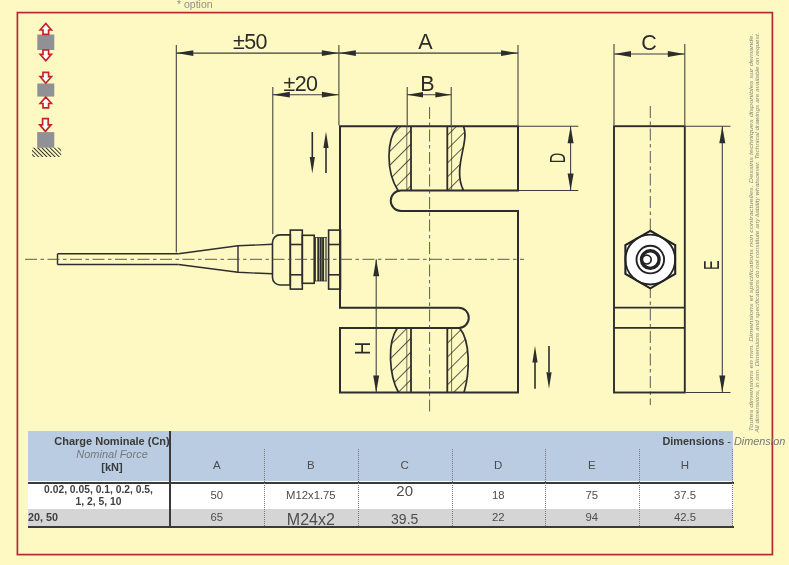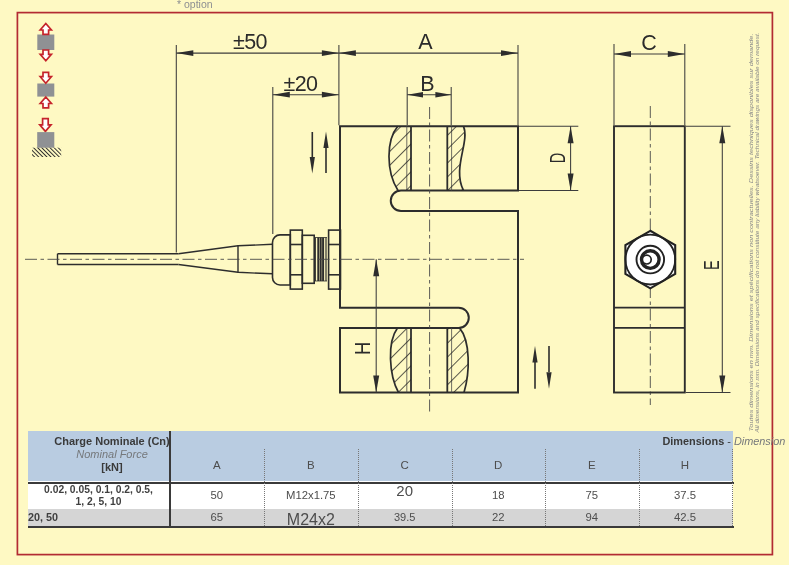--- a/index.html
+++ b/index.html
@@ -258,19 +258,19 @@
   <div class="abs" style="left:141.7px;top:57.5px;width:94.1px;text-align:center;font-size:11.3px;color:#4d4d4d;">50</div>
   <div class="abs" style="left:235.8px;top:57.5px;width:94.1px;text-align:center;font-size:11.3px;color:#4d4d4d;">M12x1.75</div>
   <div class="abs" style="left:329.9px;top:51px;width:93.6px;text-align:center;font-size:15px;color:#4d4d4d;">20</div>
   <div class="abs" style="left:423.5px;top:57.5px;width:93.5px;text-align:center;font-size:11.3px;color:#4d4d4d;">18</div>
   <div class="abs" style="left:517px;top:57.5px;width:93.5px;text-align:center;font-size:11.3px;color:#4d4d4d;">75</div>
   <div class="abs" style="left:610.5px;top:57.5px;width:93px;text-align:center;font-size:11.3px;color:#4d4d4d;">37.5</div>
 
   <div class="abs" style="left:0;top:80px;width:141px;text-align:left;font-size:10.8px;font-weight:700;color:#3f3f3f;">20, 50</div>
   <div class="abs" style="left:141.7px;top:80px;width:94.1px;text-align:center;font-size:11.3px;color:#4d4d4d;">65</div>
   <div class="abs" style="left:235.8px;top:80px;width:94.1px;text-align:center;font-size:16px;color:#4d4d4d;">M24x2</div>
-  <div class="abs" style="left:329.9px;top:80px;width:93.6px;text-align:center;font-size:11px;color:#4d4d4d;">39.5</div>
+  <div class="abs" style="left:329.9px;top:80px;width:93.6px;text-align:center;font-size:14px;color:#4d4d4d;">39.5</div>
   <div class="abs" style="left:423.5px;top:80px;width:93.5px;text-align:center;font-size:11.3px;color:#4d4d4d;">22</div>
   <div class="abs" style="left:517px;top:80px;width:93.5px;text-align:center;font-size:11.3px;color:#4d4d4d;">94</div>
   <div class="abs" style="left:610.5px;top:80px;width:93px;text-align:center;font-size:11.3px;color:#4d4d4d;">42.5</div>
 </div>
 
 </div>
 
 </body></html>

